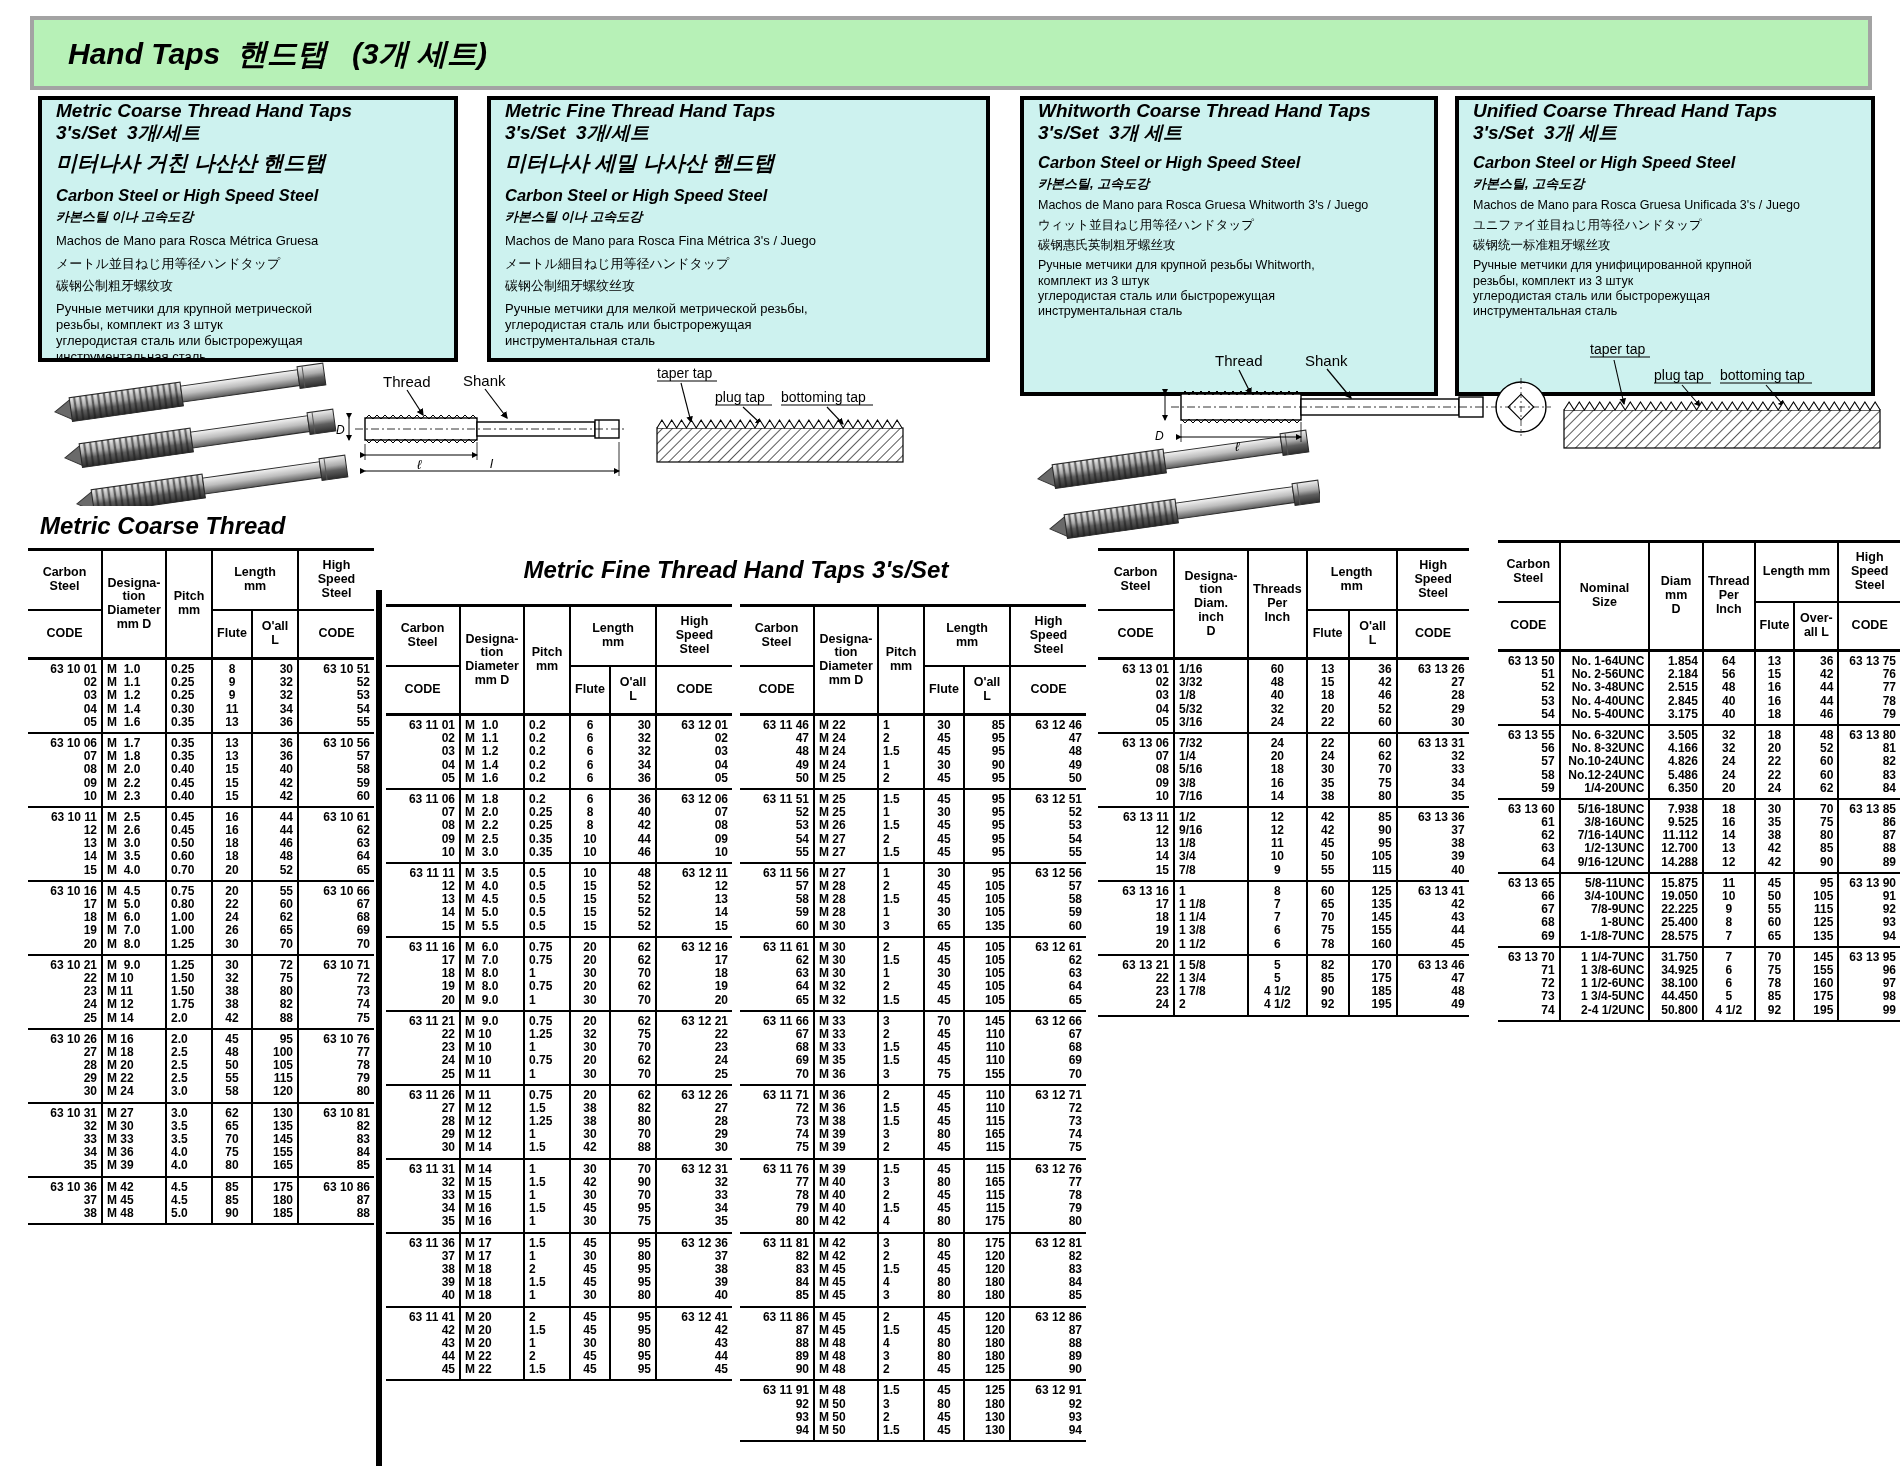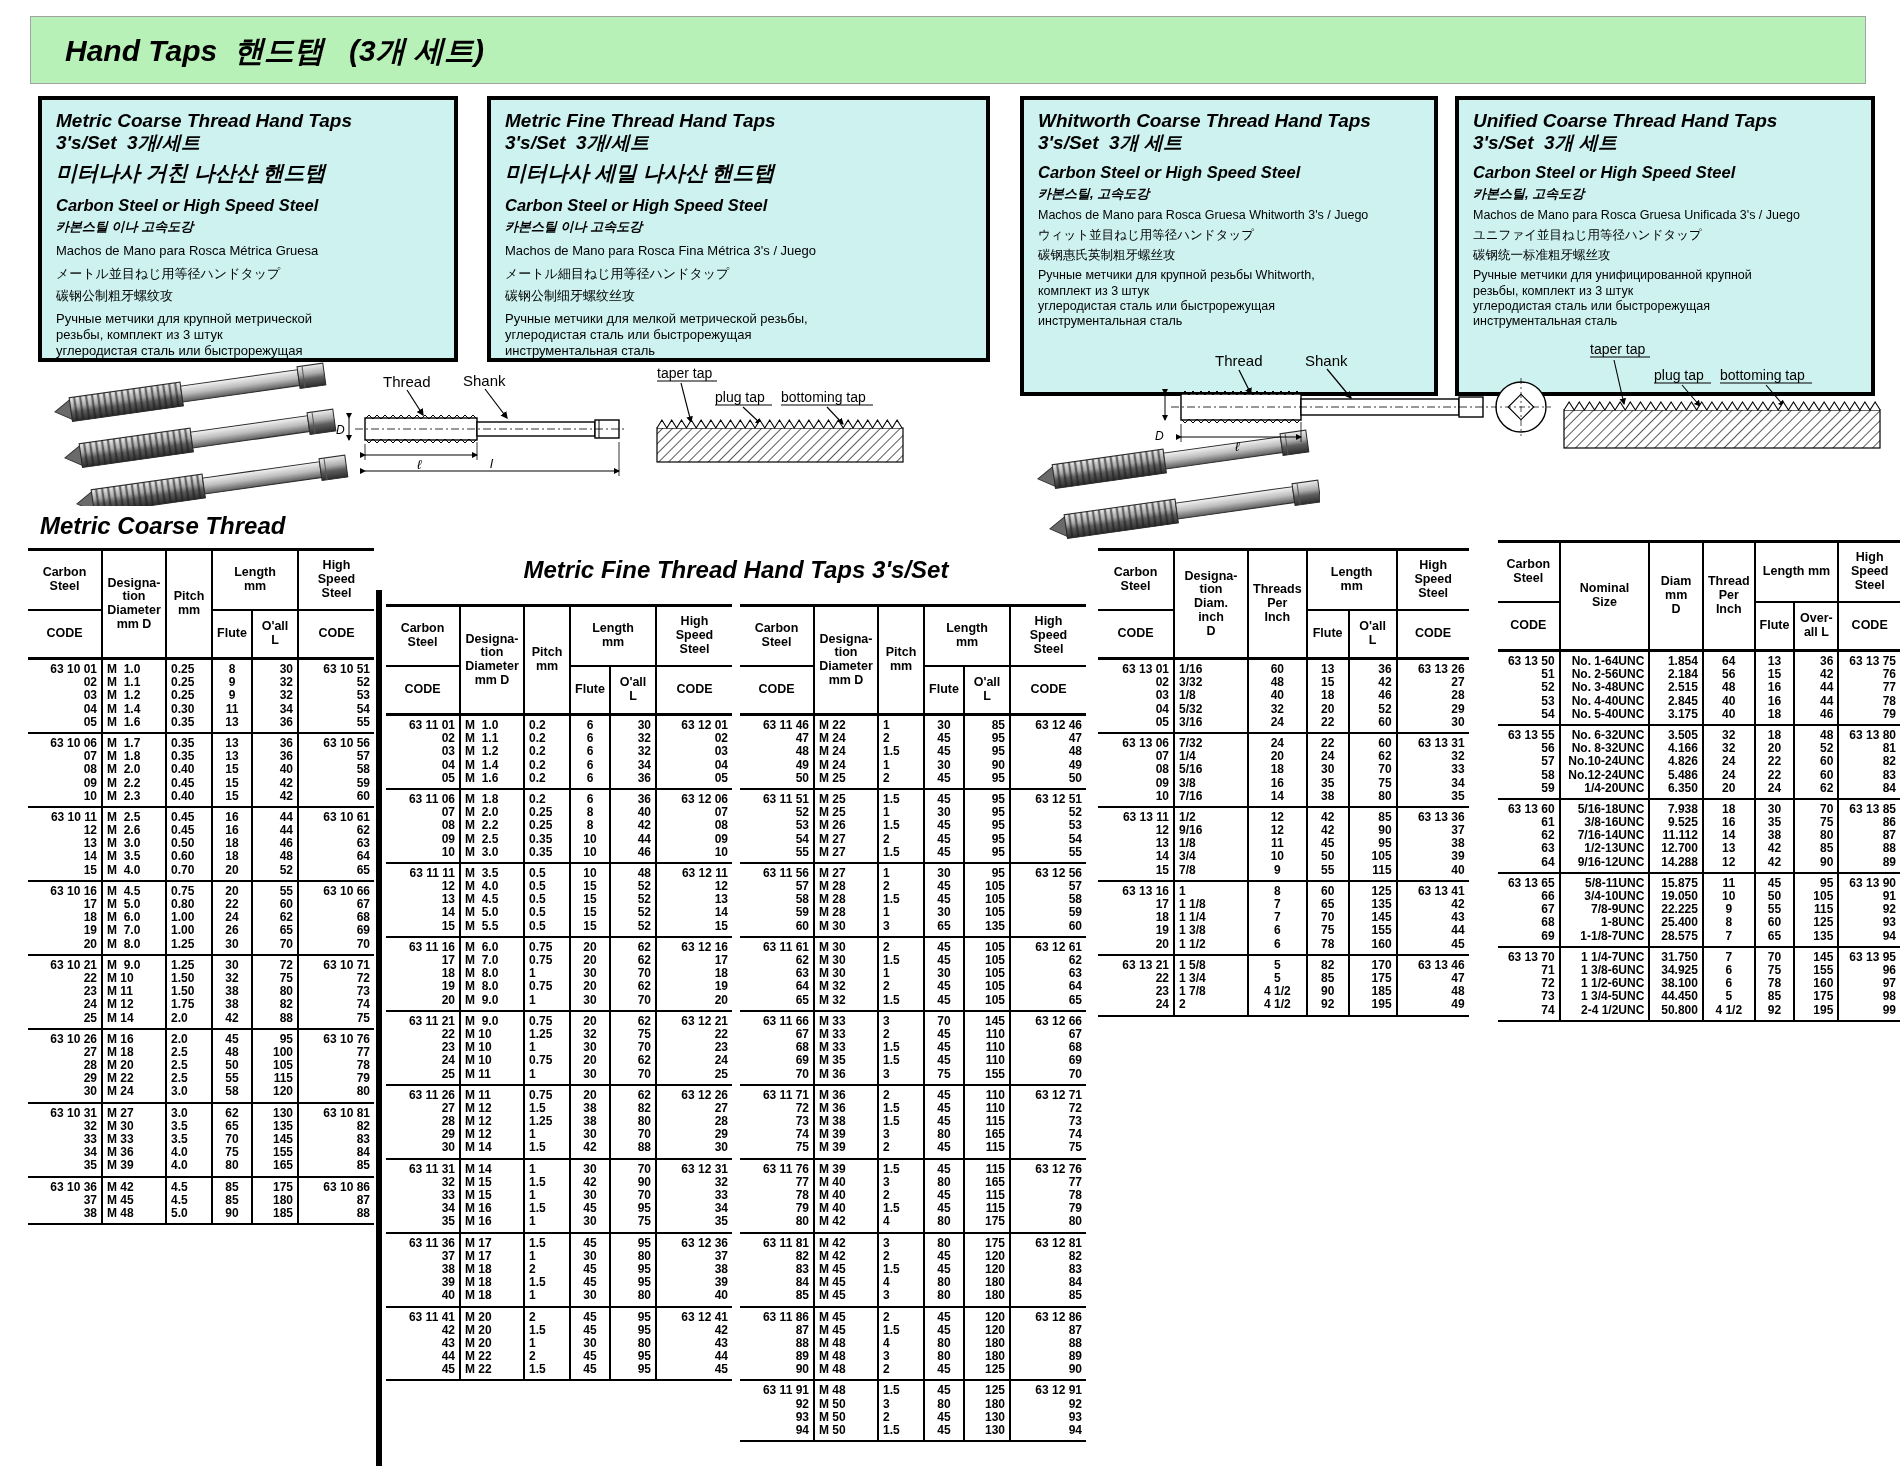--- a/index.html
+++ b/index.html
@@ -3,24 +3,24 @@
 <meta charset="utf-8">
 <title>Hand Taps Catalog Page</title>
 <style>
   html,body{margin:0;padding:0;background:#fff;}
   body{width:1900px;height:1468px;position:relative;overflow:hidden;
        font-family:"Liberation Sans",sans-serif;color:#000;}
   .abs{position:absolute;}
   
   .page-header{left:30px;top:16px;width:1834px;height:66px;background:#b7f1b7;
 ceil    border:3px solid #000;border-left-width:5px;}
-  .page-header{border:1px solid #a3a3a3;}
+  .page-header{border:4px solid #a3a3a3;}
   .page-title{margin:14px 0 0 34px;font-size:30px;font-weight:bold;font-style:italic;white-space:pre;}
   
-  .info-box{background:#cdf2ef;border:4px solid #000;padding:10px 14px 6px 14px;
+  .info-box{background:#cdf2ef;border:4px solid #000;padding:0 14px 6px 14px;
             box-sizing:border-box;overflow:hidden;}
   .bx-title{font-size:19px;line-height:1.15;font-weight:bold;font-style:italic;white-space:pre;}
   .bx-kr{font-size:21px;font-weight:bold;font-style:italic;margin-top:5px;white-space:pre;}
   .bx-mat{font-size:16.5px;font-weight:bold;font-style:italic;margin-top:9px;}
   .bx-matl{font-size:13px;font-weight:bold;font-style:italic;margin-top:3px;}
   .bx-para{font-size:13px;line-height:1.22;margin-top:7px;white-space:pre-line;}
   #box-1,#box-2{height:266px;}
   #box-3,#box-4{height:300px;}
   #box-3 .bx-para,#box-4 .bx-para{margin-top:5px;font-size:12.5px;}
   #box-3 .bx-kr,#box-4 .bx-kr{font-size:23px;}

